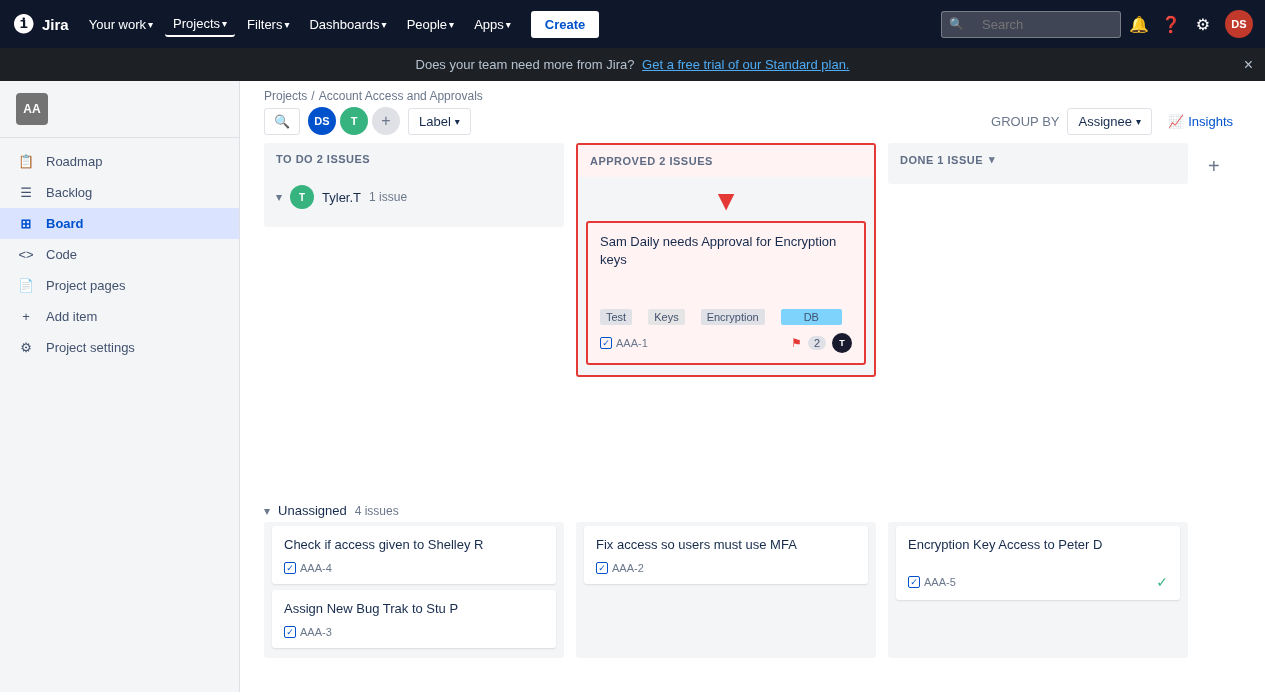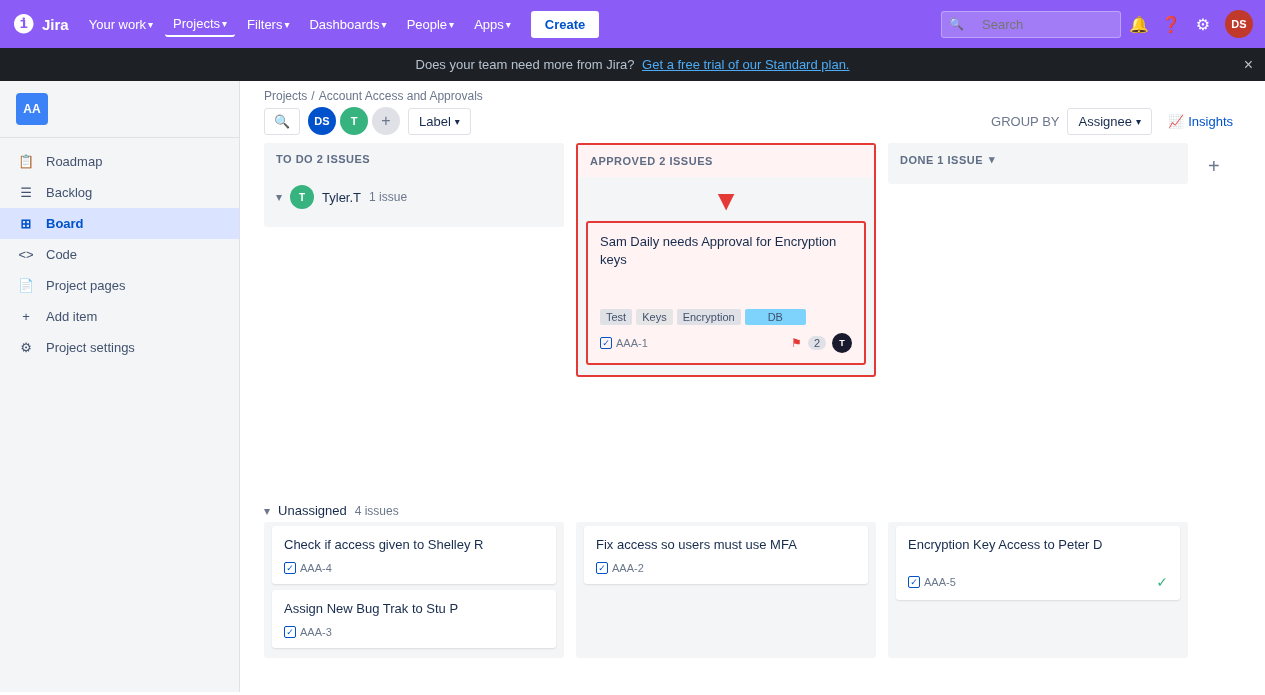--- a/index.html
+++ b/index.html
@@ -2,21 +2,21 @@
 <html><head>
   <meta charset="utf-8">
   <style>
     * { box-sizing: border-box; margin: 0; padding: 0; }
     body { font-family: -apple-system, BlinkMacSystemFont, 'Segoe UI', sans-serif; font-size: 14px; color: #172b4d; background: #fff; overflow: hidden; }
     .nav-item { color: #fff; font-size: 13px; padding: 4px 8px; border-radius: 3px; cursor: pointer; display: flex; align-items: center; gap: 3px; white-space: nowrap; }
   </style>
 </head>
 <body>
 
-<nav style="display:flex;align-items:center;height:48px;background:#8b5cf6;padding:0 12px;gap:4px;">
+<nav style="display:flex;align-items:center;height:48px;background:#0f172a;padding:0 12px;gap:4px;">
   <div style="display:flex;align-items:center;gap:6px;color:#fff;font-weight:700;font-size:15px;margin-right:8px;cursor:pointer;">
     <svg width="24" height="24" viewBox="0 0 24 24">
       <path fill="#fff" d="M11.75 2C6.37 2 2 6.37 2 11.75S6.37 21.5 11.75 21.5 21.5 17.13 21.5 11.75 17.13 2 11.75 2zm0 3.5c.7 0 1.27.57 1.27 1.27S12.45 8.04 11.75 8.04s-1.27-.57-1.27-1.27.57-1.27 1.27-1.27zm3.18 10.5H8.57v-1.5h2.43v-5H8.57V8h4.61v6.5h2.18v1.5z"></path>
     </svg>
     <span>Jira</span>
   </div>
   <div class="nav-item" style="color:#fff;font-size:13px;padding:4px 8px;cursor:pointer;display:flex;align-items:center;gap:2px;">
     <span>Your work</span>
     <span style="font-size:10px;">▾</span>
   </div>
@@ -55,21 +55,21 @@
 <div style="background:#1d2125;color:#b6c2cf;text-align:center;padding:9px;font-size:13px;position:relative;">
   <span>Does your team need more from Jira?</span>
   <a style="color:#4dabf7;text-decoration:underline;cursor:pointer;margin-left:4px;">Get a free trial of our Standard plan.</a>
   <button style="position:absolute;right:12px;top:50%;transform:translateY(-50%);color:#b6c2cf;cursor:pointer;font-size:16px;background:none;border:none;">×</button>
 </div>
 
 <div style="display:flex;height:calc(695px - 48px - 36px);">
 
   <aside style="width:240px;min-width:240px;background:#f4f5f7;border-right:1px solid #dfe1e6;display:flex;flex-direction:column;overflow-y:auto;">
     <div style="padding:12px 16px;display:flex;align-items:center;gap:8px;border-bottom:1px solid #dfe1e6;">
-      <div style="width:32px;height:32px;background:#3b82f6;border-radius:4px;display:flex;align-items:center;justify-content:center;color:#fff;font-size:12px;font-weight:700;">AA</div>
+      <div style="width:32px;height:32px;background:#737373;border-radius:4px;display:flex;align-items:center;justify-content:center;color:#fff;font-size:12px;font-weight:700;">AA</div>
     </div>
     <ul style="list-style:none;padding:8px 0;">
       <li style="display:flex;align-items:center;gap:10px;padding:8px 16px;cursor:pointer;font-size:13px;color:#42526e;">
         <span style="width:20px;text-align:center;">📋</span>
         <span>Roadmap</span>
       </li>
       <li style="display:flex;align-items:center;gap:10px;padding:8px 16px;cursor:pointer;font-size:13px;color:#42526e;">
         <span style="width:20px;text-align:center;">☰</span>
         <span>Backlog</span>
       </li>
@@ -151,21 +151,21 @@
         <div style="background:#f4f5f7;border-radius:3px;min-width:300px;width:300px;display:flex;flex-direction:column;border:2px solid #e53935;">
           <div style="padding:10px 12px;font-size:11px;font-weight:700;color:#5e6c84;text-transform:uppercase;letter-spacing:0.5px;background:#fff3f3;">
             <span>APPROVED 2 ISSUES</span>
           </div>
           <div style="padding:4px 8px;flex:1;">
 
             <div style="text-align:center;color:#e53935;font-size:28px;margin:4px 0;">▼</div>
 
             <div style="background:#fff3f3;border:2px solid #e53935;border-radius:3px;padding:10px 12px;margin-bottom:6px;cursor:pointer;">
               <div style="font-size:13px;color:#172b4d;margin-bottom:6px;line-height:1.4;">Sam Daily needs Approval for Encryption keys</div>
-              <div style="display:flex;gap:4px;flex-wrap:wrap;margin-bottom:8px;margin-top:40px;">
+              <div style="display:flex;gap:16px;flex-wrap:wrap;margin-bottom:8px;margin-top:40px;">
                 <span style="background:#dfe1e6;border-radius:2px;padding:2px 6px;font-size:11px;color:#42526e;">Test</span>
                 <span style="background:#e5e5e5;border-radius:2px;padding:2px 6px;font-size:11px;color:#42526e;">Keys</span>
                 <span style="background:#dfe1e6;border-radius:2px;padding:2px 6px;font-size:11px;color:#42526e;">Encryption</span>
                 <span style="background:#7dd3fc;border-radius:2px;padding:2px 23px;font-size:11px;color:#42526e;">DB</span>
               </div>
               <div style="display:flex;align-items:center;justify-content:space-between;">
                 <div style="display:flex;align-items:center;gap:4px;font-size:11px;color:#6b778c;">
                   <span style="width:12px;height:12px;border:1.5px solid #0052cc;border-radius:2px;display:inline-flex;align-items:center;justify-content:center;font-size:9px;color:#0052cc;">✓</span>
                   <span>AAA-1</span>
                 </div>

